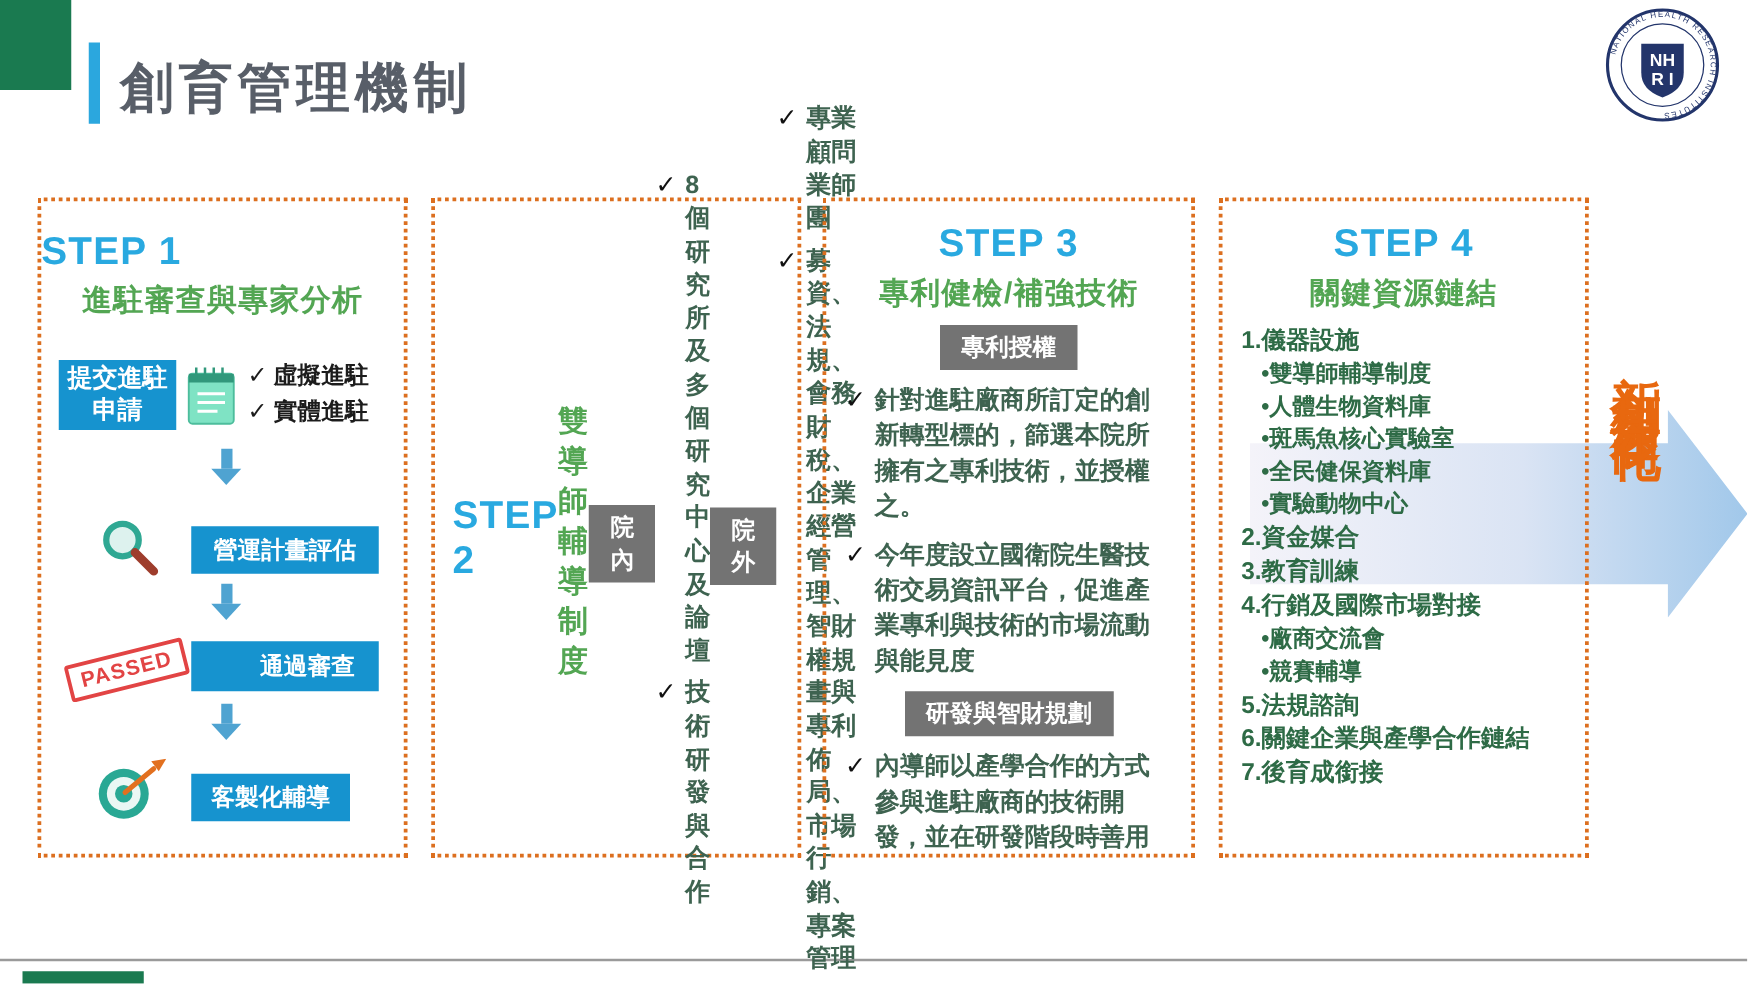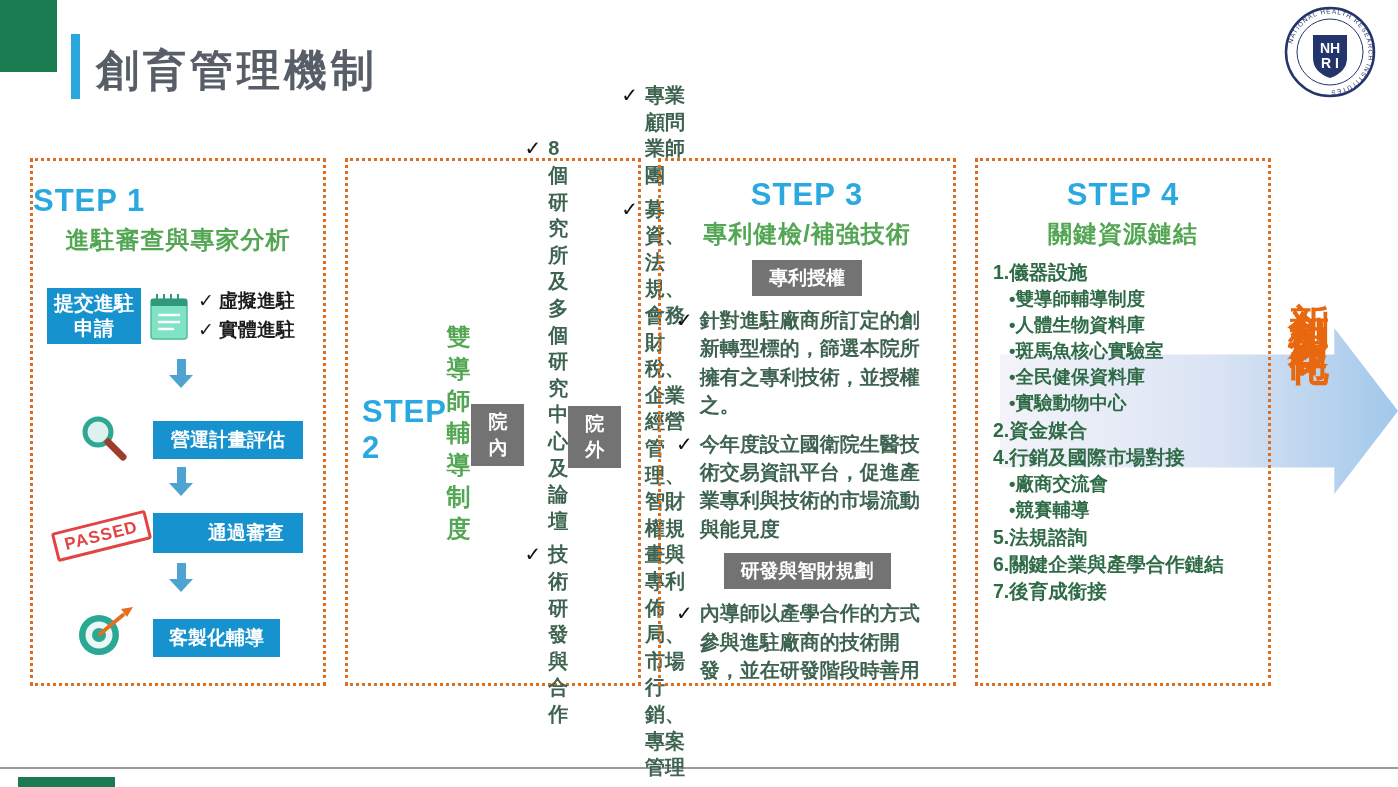--- a/index.html
+++ b/index.html
@@ -269,20 +269,21 @@
       <div class="res-sub">
           <span>•</span>
           <span>全民健保資料庫</span>
         </div>
       <div class="res-sub">
           <span>•</span>
           <span>實驗動物中心</span>
         </div>
 
       <div class="res-main">2.資金媒合</div>
+      <div class="res-main">3.教育訓練</div>
 
       <div class="res-main">4.行銷及國際市場對接</div>
       <div class="res-sub">
           <span>•</span>
           <span>廠商交流會</span>
         </div>
       <div class="res-sub">
           <span>•</span>
           <span>競賽輔導</span>
         </div>

